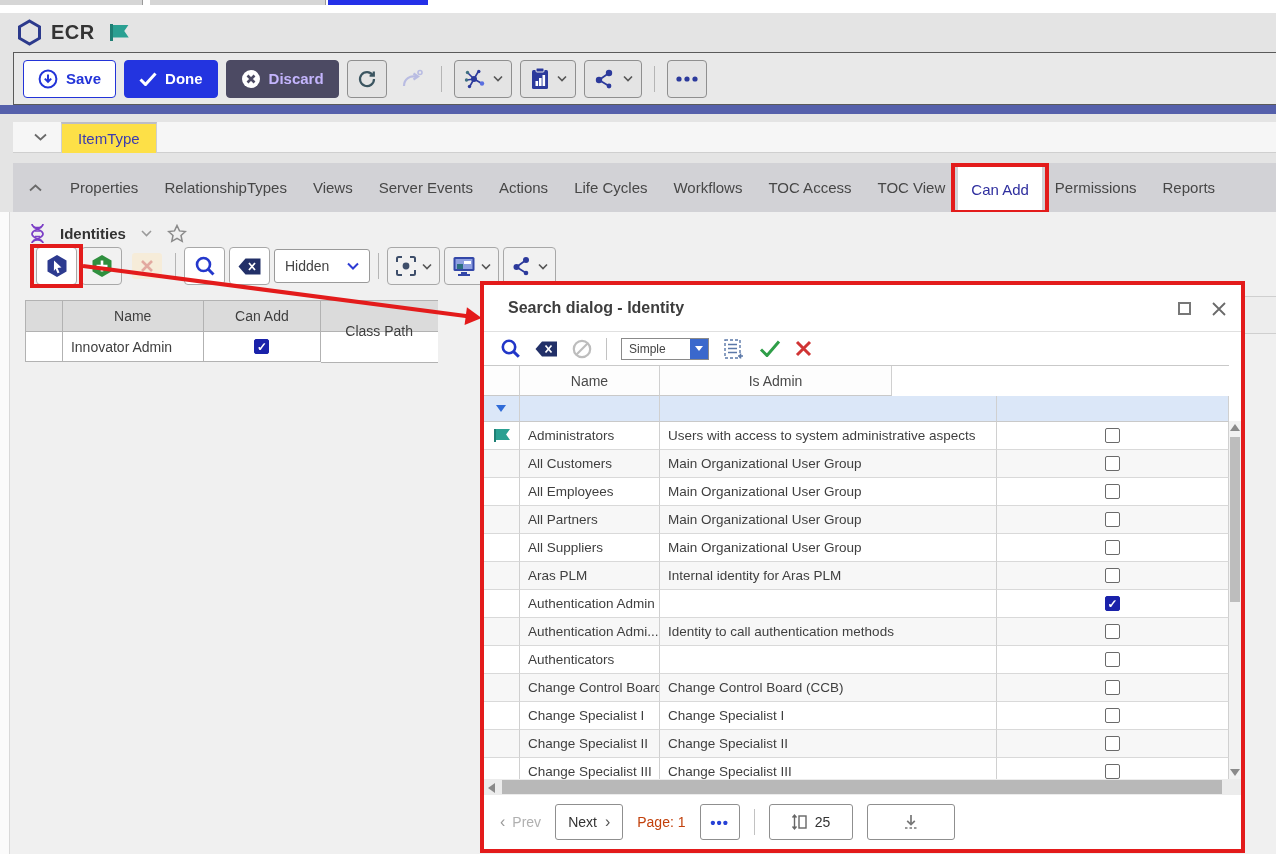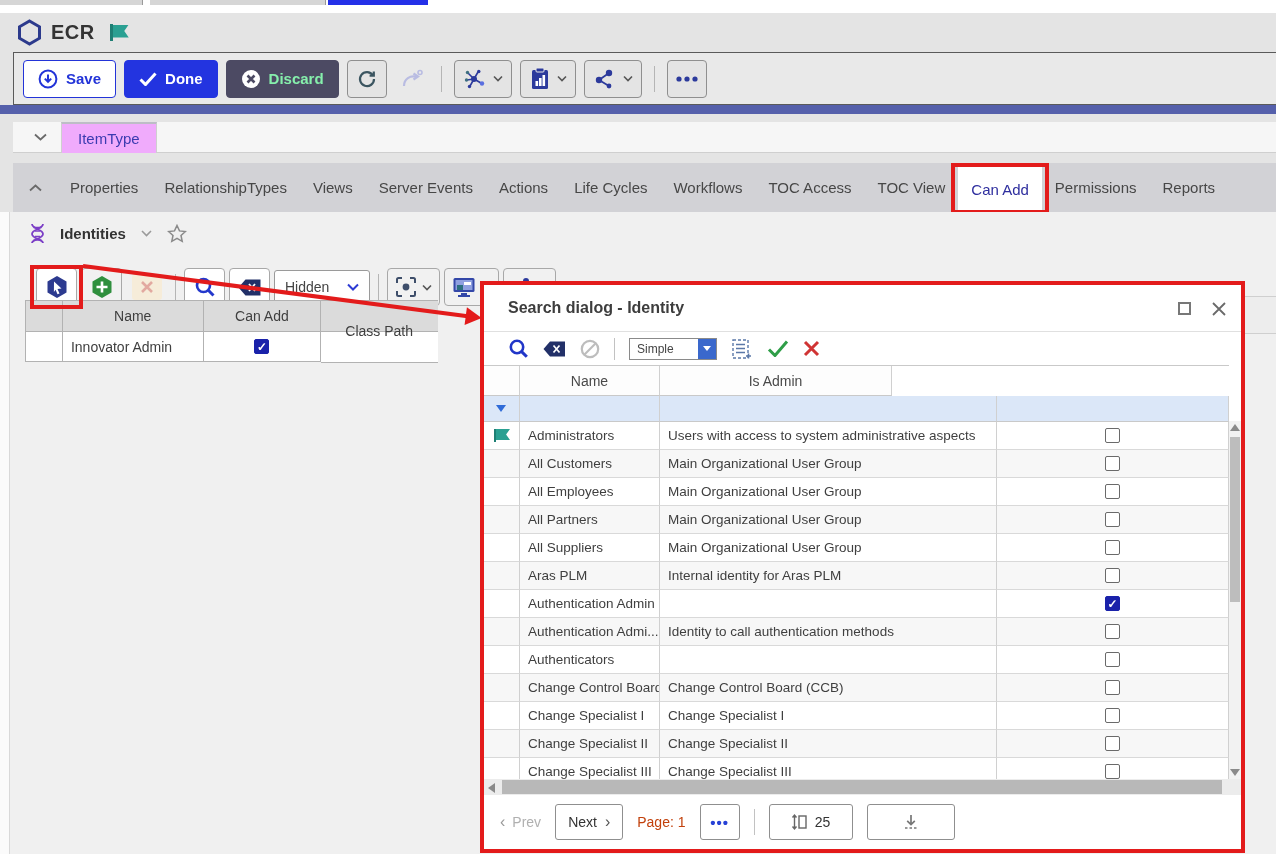--- a/index.html
+++ b/index.html
@@ -28,35 +28,35 @@
       clip-path:polygon(0 0,100% 0,72% 50%,100% 100%,0 100%); }
 
   
   .command-bar { position:absolute; left:13px; top:52px; width:1263px; height:53px;
       background:#e9e9e9; border:1px solid #5a5a5a; border-right:none;
       display:flex; align-items:center; padding-left:9px; gap:8px; }
   .btn { height:38px; border-radius:4px; display:flex; align-items:center; gap:8px;
       padding:0 14px; font-size:15px; cursor:pointer; }
   .btn-save { background:#fff; border:1.5px solid #2334d8; color:#2334d8; font-weight:bold; }
   .btn-done { background:#2334e0; border:1.5px solid #2334e0; color:#fff; font-weight:bold; }
-  .btn-discard { background:#4c4a63; border:1.5px solid #4c4a63; color:#86efac; font-weight:bold;justify-content:flex-end; }
+  .btn-discard { background:#4c4a63; border:1.5px solid #4c4a63; color:#c4b5fd; font-weight:bold;justify-content:flex-end; }
   .tool-sq { width:40px; height:38px; background:#e4e4e4; border:1px solid #8f8f8f; border-radius:4px;
       display:flex; align-items:center; justify-content:center; }
   .tool-plain { width:34px; height:38px; display:flex; align-items:center; justify-content:center; }
   .tool-dd { height:38px; background:#e4e4e4; border:1px solid #8f8f8f; border-radius:4px;
       display:flex; align-items:center; justify-content:center; gap:6px; padding:0 8px; }
   .vsep { width:1px; height:26px; background:#b5b5b5; margin:0 4px; }
 
   .blue-strip { position:absolute; left:0; top:105px; width:1276px; height:9px; background:#5560ab; }
 
   
   .itemtab-row { position:absolute; left:13px; top:122px; width:1263px; height:31px;
       background:#f6f6f6; border-bottom:1px solid #cfcfcf; display:flex; align-items:center; }
   .itemtab-chevron { margin-left:14px; width:26px; display:flex; justify-content:center; }
-  .item-tab { margin-left:8px; height:31px; min-width:86px; padding:0 16px; background:#f0abfc;
+  .item-tab { margin-left:8px; height:31px; min-width:86px; padding:0 16px; background:#fde047;
       border-left:1px solid #cfcfcf; border-right:1px solid #cfcfcf; border-top:2px solid #bdbdc6;
       display:flex; align-items:center; font-size:15px; color:#3b3bb0; }
 
   
   .form-tab-strip { position:absolute; left:13px; top:163px; width:1263px; height:49px;
       background:#d2d2d6; display:flex; align-items:stretch; overflow:hidden; }
   .strip-chevron { width:44px; display:flex; align-items:center; justify-content:center; }
   .tabs { display:flex; align-items:stretch; }
   .ftab { position:relative; padding:0 13px; display:flex; align-items:center; font-size:15px;
       color:#474747; white-space:nowrap; cursor:pointer; }
@@ -65,21 +65,21 @@
       border:4px solid #e31b1b; z-index:6; pointer-events:none; }
 
   
   .content { position:absolute; left:10px; top:212px; width:1266px; height:642px; background:#f0f0f0; }
   .left-rail { position:absolute; left:0; top:212px; width:10px; height:642px; background:#fbfbfb;
       border-right:1px solid #d9d9d9; }
 
   .rel-header { position:absolute; left:30px; top:221px; height:24px; display:flex; align-items:center; gap:15px; }
   .rel-title { font-size:15px; font-weight:bold; color:#333; }
 
-  .rel-toolbar { position:absolute; left:36px; top:268px; height:38px; display:flex; align-items:center; gap:4px; }
+  .rel-toolbar { position:absolute; left:36px; top:247px; height:38px; display:flex; align-items:center; gap:4px; }
   .rbtn { width:41px; height:38px; background:#f1f1f1; border:1px solid #a8a8a8; border-radius:4px;
       display:flex; align-items:center; justify-content:center; position:relative; }
   .rbtn.white { background:#fff; }
   .rbtn.noborder { border:none; background:transparent; }
   .rbtn.hl::before { content:""; position:absolute; inset:-4px -7px; border:4px solid #e31b1b; z-index:6; }
   .disabled-x { width:30px; height:26px; background:#f6ecd9; border-radius:3px;
       display:flex; align-items:center; justify-content:center; }
   .hidden-select { width:96px; height:34px; background:#fff; border:1px solid #9a9a9a; border-radius:3px;
       display:flex; align-items:center; justify-content:space-between; padding:0 10px; font-size:14px; color:#444; }
   .rdd { height:38px; background:#f1f1f1; border:1px solid #a8a8a8; border-radius:4px;
@@ -111,21 +111,21 @@
 
   
   .dialog { position:absolute; left:480px; top:281px; width:765px; height:572px;
       border:4px solid #e31b1b; background:#fff; z-index:10; }
   .dlg-titlebar { position:absolute; left:0; top:0; width:757px; height:47px;
       border-bottom:1px solid #e0e0e0; display:flex; align-items:center; }
   .dlg-title { margin-left:24px; font-size:16px; font-weight:bold; color:#3d3d3d; }
   .dlg-winbtns { position:absolute; right:14px; top:0; height:47px; display:flex; align-items:center; gap:20px; }
   .max-icon { width:13px; height:13px; border:2px solid #777; }
   .dlg-toolbar { position:absolute; left:0; top:47px; width:757px; height:33px;
-      display:flex; align-items:center; padding-left:24px; gap:14px; }
+      display:flex; align-items:center; padding-left:16px; gap:14px; }
   .mode-select { width:88px; height:22px; border:1px solid #8a8a8a; background:#fff;
       display:flex; align-items:center; justify-content:space-between; padding-left:7px; font-size:12px; color:#444; }
   .mode-arrow { width:18px; height:20px; background:#3a68cc; display:flex; align-items:center; justify-content:center; }
   .tri-down-w { width:0; height:0; border-left:4px solid transparent; border-right:4px solid transparent;
       border-top:5px solid #fff; }
   .dsep { width:1px; height:22px; background:#c2c2c2; }
 
   
   .dlg-table { position:absolute; left:0; top:80px; width:745px; height:414px; font-size:13.5px; color:#3f3f3f;
       border-top:1px solid #c9c9c9; overflow:hidden; }

